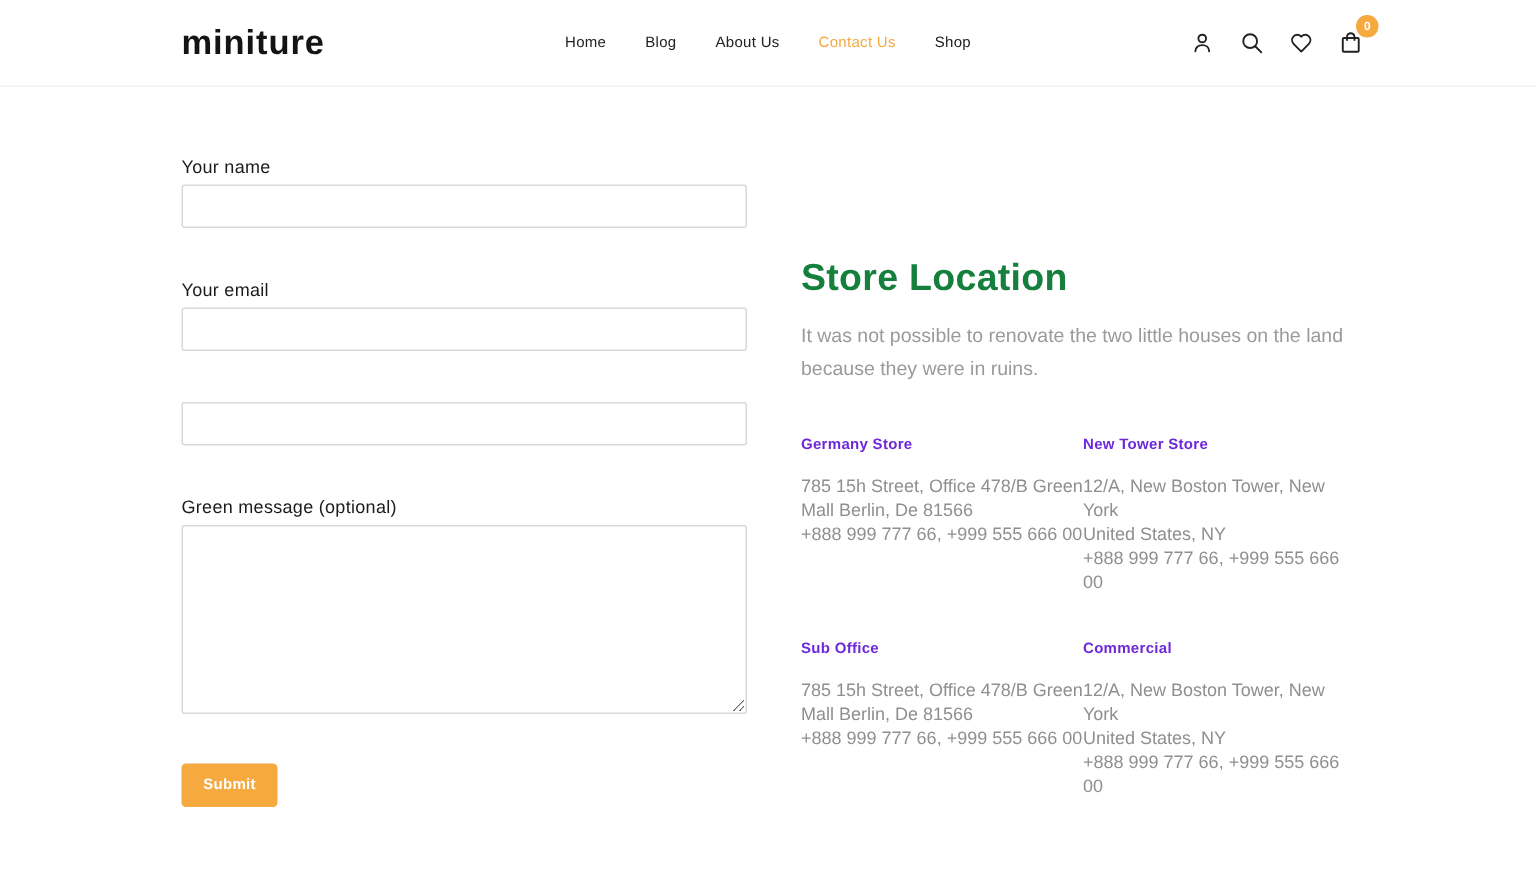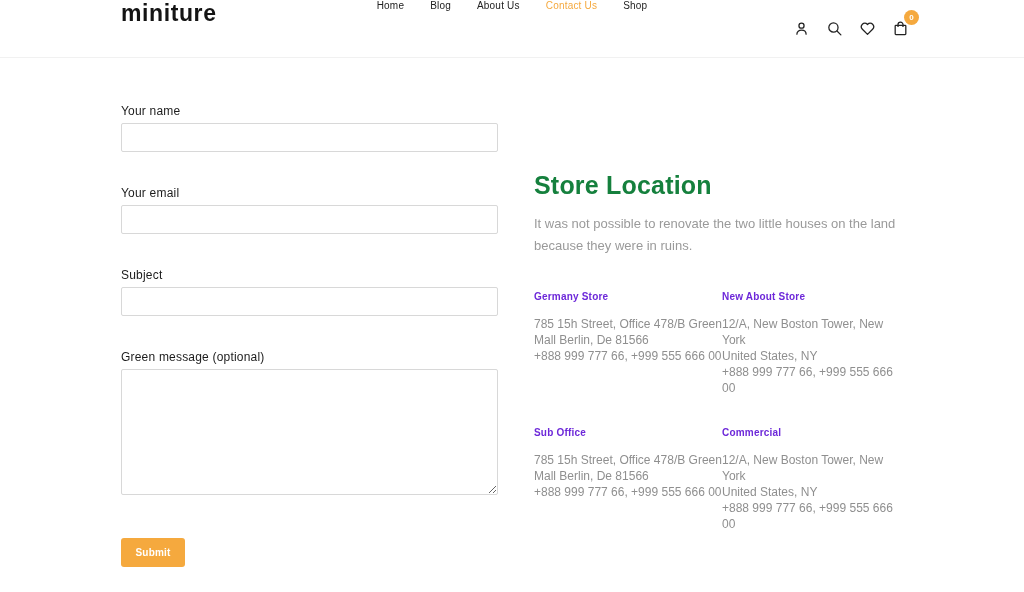--- a/index.html
+++ b/index.html
@@ -3,21 +3,21 @@
 <meta charset="utf-8">
 <style>
   * { margin: 0; padding: 0; box-sizing: border-box; }
   html, body { background: #ffffff; }
   body { font-family: "Liberation Sans", sans-serif; color: #1d1d1d; }
   .page { position: relative; width: 1024px; height: 592px; background: #fff; overflow: hidden; }
 
   
   .header {
     position: absolute; top: 0; left: 0; width: 1024px; height: 58px;
-    display: flex; 
+    display: flex; align-items: center;
     padding: 0 112px 0 121px;
     border-bottom: 1px solid #f1f1f1;
     background: #fff;
   }
   .logo {
     font-size: 23px; font-weight: 700; letter-spacing: 0.6px; color: #141414;
     cursor: pointer; flex: 0 0 auto;
   }
   .nav {
     position: absolute; left: 50%; transform: translateX(-50%);
@@ -55,21 +55,21 @@
     border-radius: 2px; padding: 0 10px; font-size: 12px; color: #333;
     font-family: "Liberation Sans", sans-serif; outline: none; display: block;
   }
   .textarea-input {
     width: 377px; height: 126px; border: 1px solid #d8d8d8; background: #fff;
     border-radius: 2px; padding: 8px 10px; font-size: 12px; color: #333;
     font-family: "Liberation Sans", sans-serif; outline: none; display: block;
     resize: both;
   }
   .submit-btn {
-    margin-top: 43px;
+    margin-top: 33px;
     width: 64px; height: 29px; border: none; border-radius: 3px;
     background: var(--accent); color: #ffffff;
     font-size: 10px; font-weight: 700; letter-spacing: 0.2px;
     font-family: "Liberation Sans", sans-serif; cursor: pointer;
   }
 
   
   .store-section { position: absolute; left: 534px; top: 171px; width: 372px; }
   .store-title {
     font-size: 25px; font-weight: 700; color: #15803d; letter-spacing: 0.2px;
@@ -135,21 +135,20 @@
   <form class="contact-form">
     <div class="form-group">
       <label class="form-label">Your name</label>
       <input type="text" class="text-input" style="">
     </div>
     <div class="form-group">
       <label class="form-label">Your email</label>
       <input type="text" class="text-input" style="">
     </div>
     <div class="form-group">
-      <label class="form-label">Subject</label>
       <input type="text" class="text-input" style="">
     </div>
     <div class="form-group" style="margin-bottom:0">
       <label class="form-label">Green message (optional)</label>
       <textarea class="textarea-input" style=""></textarea>
     </div>
     <button type="submit" class="submit-btn">Submit</button>
   </form>
 
   <section class="store-section">
@@ -160,21 +159,21 @@
       <div class="store-card">
         <div class="store-name">Germany Store</div>
         <div class="store-lines">
           <div>785 15h Street, Office 478/B Green</div>
           <div>Mall Berlin, De 81566</div>
           <div>+888 999 777 66, +999 555 666 00</div>
         </div>
       </div>
 
       <div class="store-card">
-        <div class="store-name">New About Store</div>
+        <div class="store-name">New Tower Store</div>
         <div class="store-lines">
           <div>12/A, New Boston Tower, New York</div>
           <div>United States, NY</div>
           <div>+888 999 777 66, +999 555 666 00</div>
         </div>
       </div>
 
       <div class="store-card">
         <div class="store-name">Sub Office</div>
         <div class="store-lines">

